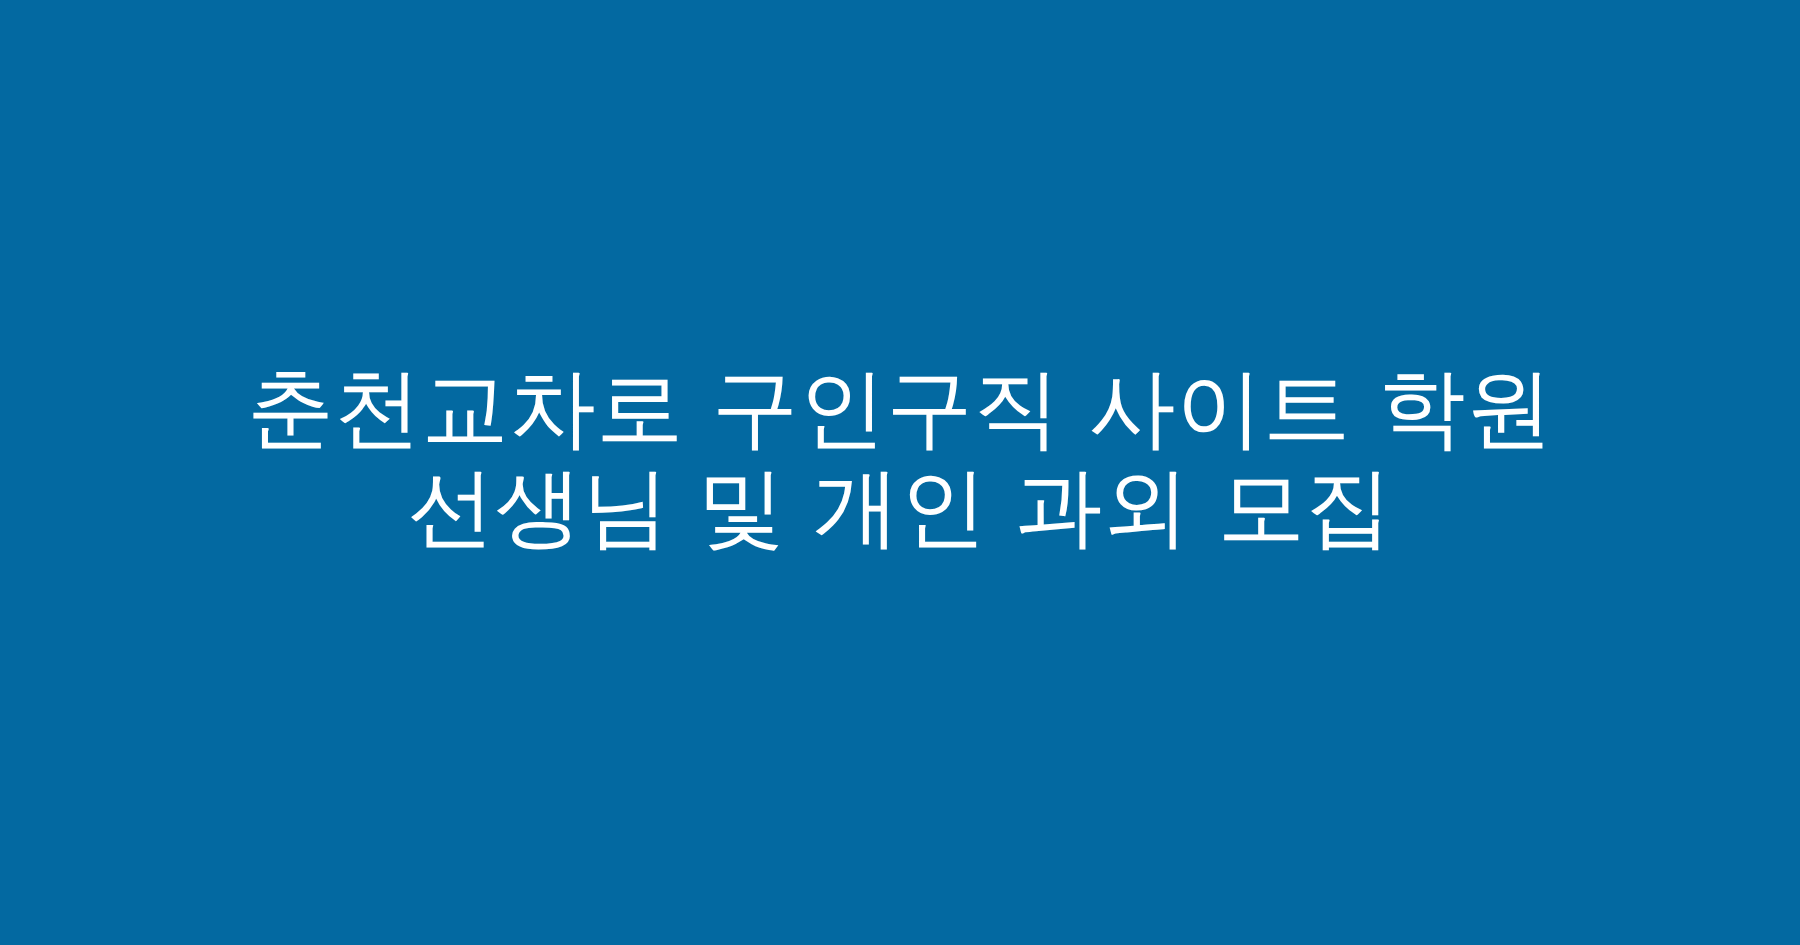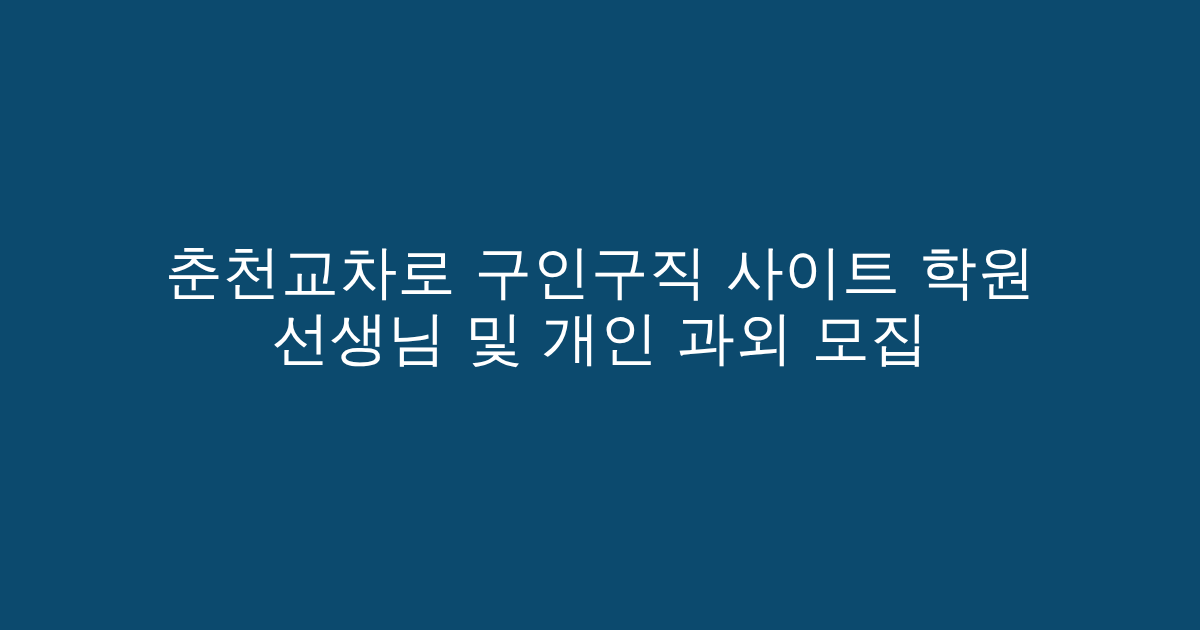--- a/index.html
+++ b/index.html
@@ -13,21 +13,21 @@
     height: 630px;
     overflow: hidden;
     font-family: "DejaVu Sans", "Liberation Sans", sans-serif;
   }
 
   .og-card {
     position: relative;
     box-sizing: border-box;
     width: 1200px;
     height: 630px;
-    background-color: #0c4a6e;
+    background-color: #0369a1;
     display: flex;
     align-items: center;
     justify-content: center;
   }
 
   .og-card__inner {
     box-sizing: border-box;
     width: 100%;
     padding: 0 78px;
     display: flex;

